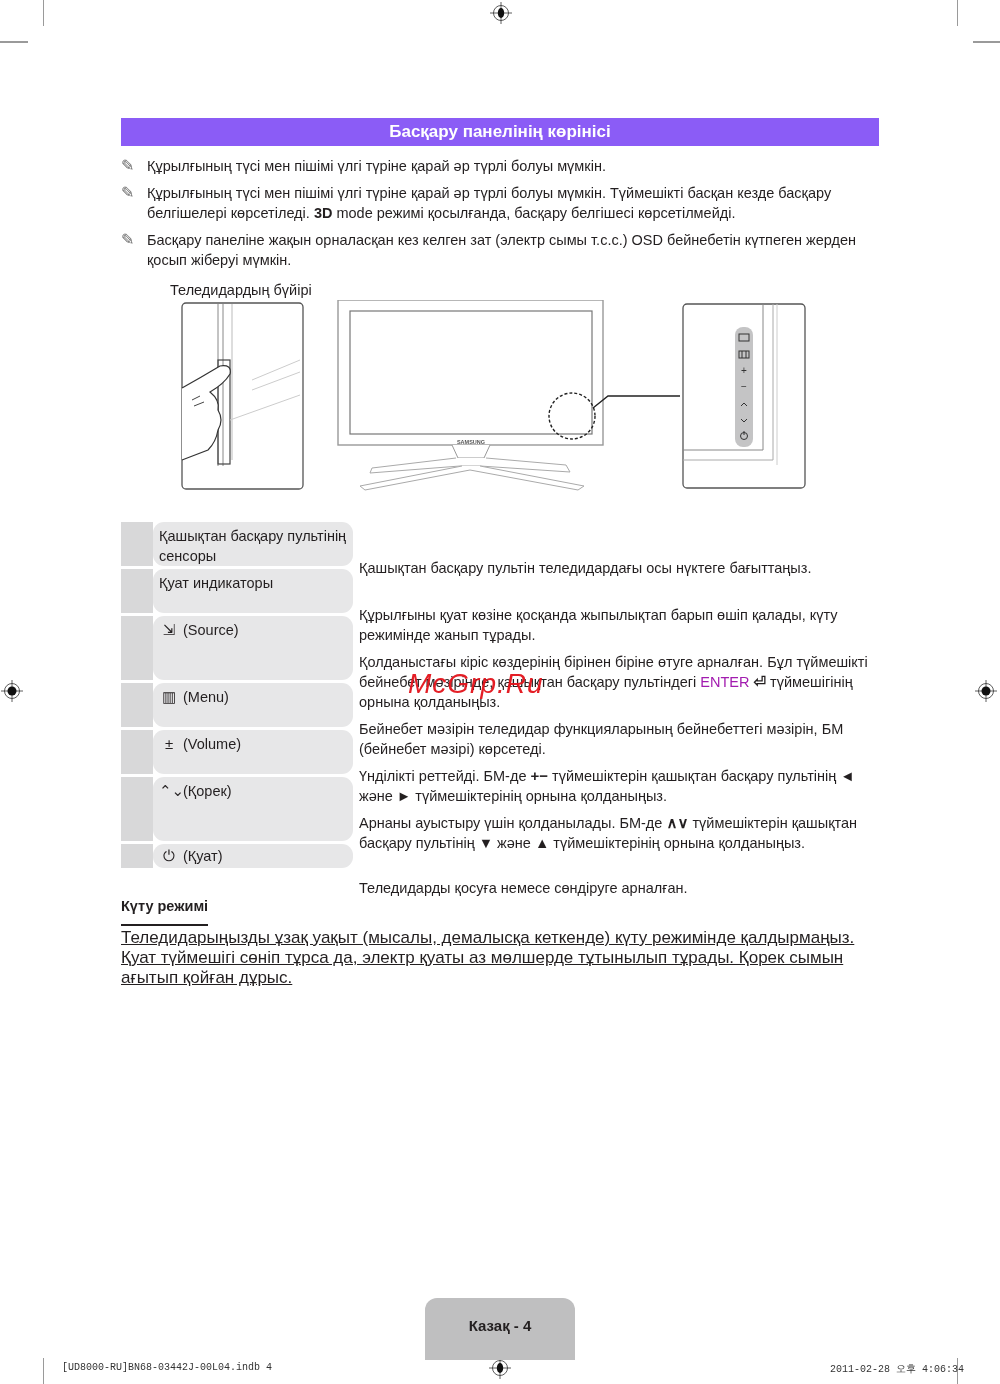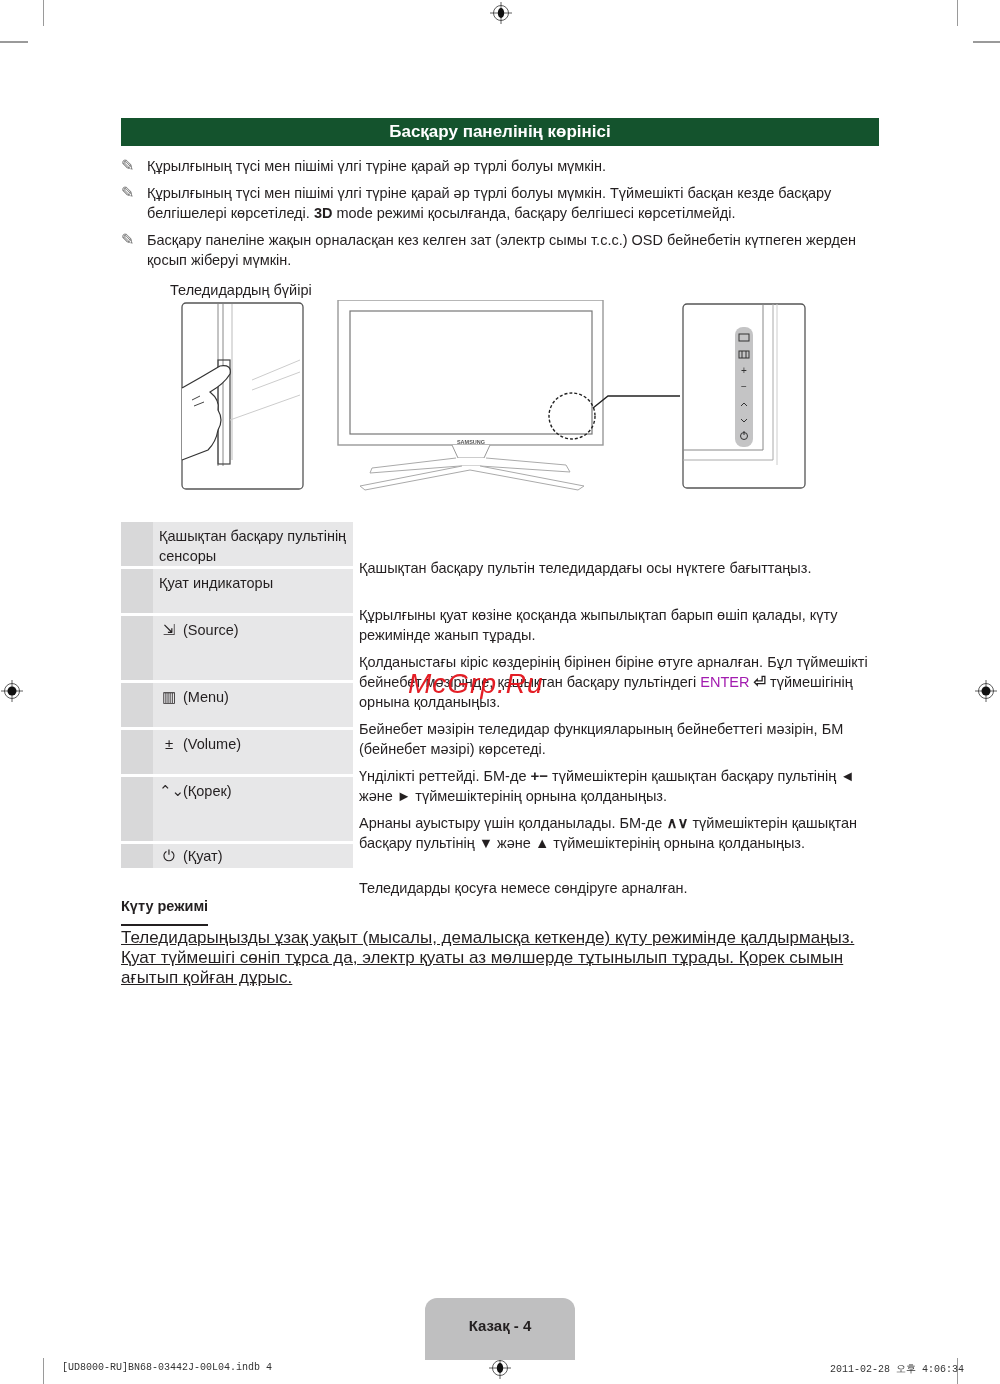--- a/index.html
+++ b/index.html
@@ -5,39 +5,39 @@
   * { box-sizing: border-box; margin: 0; padding: 0; }
   html, body { width: 1000px; height: 1384px; background: #ffffff; overflow: hidden; }
   body { position: relative; font-family: "Liberation Sans", sans-serif; color: #231f20; }
 
   
   .crop { position: absolute; background: #9a9a9a; }
   .reg { position: absolute; width: 22px; height: 22px; }
 
   .title-bar {
     position: absolute; left: 121px; top: 118px; width: 758px; height: 28px;
-    background: #14532d; color: #fff; font-weight: bold; font-size: 17px;
+    background: #8b5cf6; color: #fff; font-weight: bold; font-size: 17px;
     display: flex; align-items: center; justify-content: center;
     font-family: "Liberation Sans", sans-serif;
   }
 
   .notes { position: absolute; left: 121px; top: 156px; width: 760px; }
   .note { display: flex; font-size: 14.5px; line-height: 20px; margin-bottom: 7px; }
   .note-icon { width: 26px; flex: 0 0 26px; color: #666; font-size: 16px; line-height: 20px; }
   .note-text { flex: 1; }
   .note-text b { font-weight: bold; }
 
   .fig-label { position: absolute; left: 170px; top: 282px; font-size: 14.5px; }
 
   .figure { position: absolute; left: 180px; top: 300px; width: 630px; height: 192px; }
 
   .table { position: absolute; left: 121px; top: 522px; width: 760px; }
   .row { display: flex; margin-bottom: 3px; }
   .c0 { width: 32px; flex: 0 0 32px; background: #d8d8d9; }
-  .c1 { width: 200px; flex: 0 0 200px; background: #e7e7e8; padding: 4px 0 4px 6px; font-size: 14.5px; line-height: 20px; display: flex; align-items: flex-start; gap: 4px; }
+  .c1 { width: 200px; flex: 0 0 200px; background: #e7e7e8; padding: 4px 0 4px 6px; font-size: 14.5px; line-height: 20px; display: flex; align-items: flex-start; gap: 4px; border-radius: 11px; }
   .c2 { flex: 1; padding: 4px 0 4px 6px; font-size: 14.5px; line-height: 20px; margin-top: 32px; }
   .ico { display: inline-block; font-size: 15px; width: 20px; text-align: center; }
   .enter-txt { color: #a21caf; }
   .inline-ico { display: inline-block; font-weight: bold; font-size: 15px; }
 
   .watermark {
     position: absolute; left: 408px; top: 668px; color: #e3131b; font-size: 28px;
     font-style: italic; font-family: "Liberation Sans", sans-serif; letter-spacing: 1px;
     opacity: 0.95; pointer-events: none;
   }

